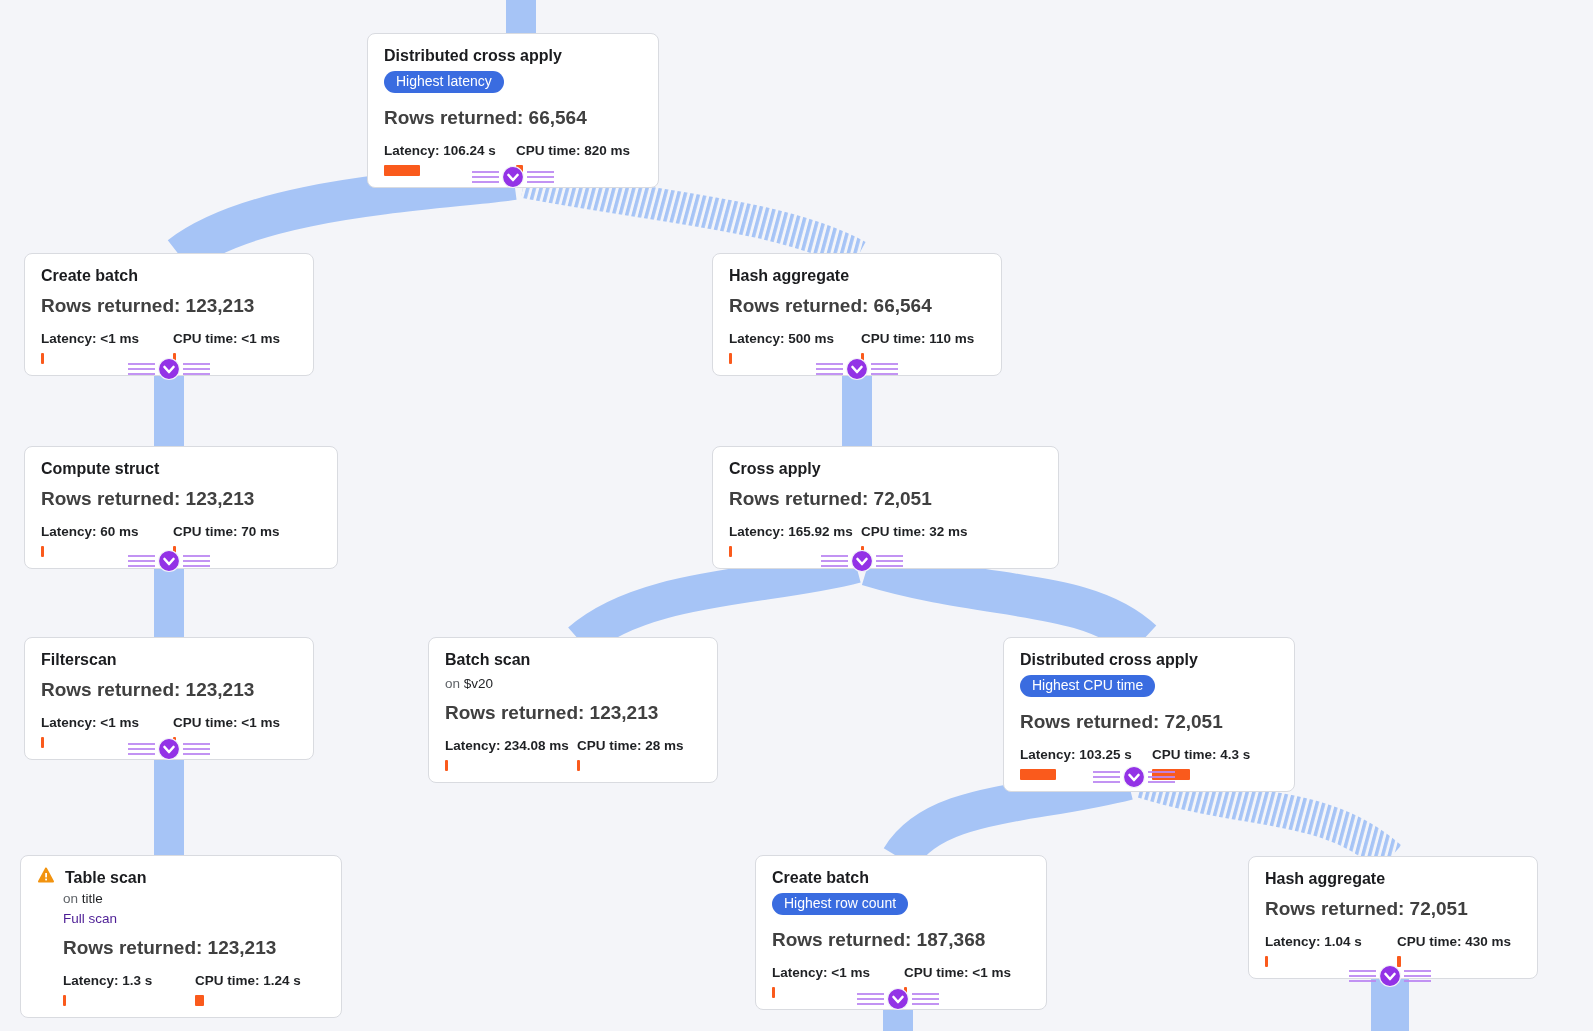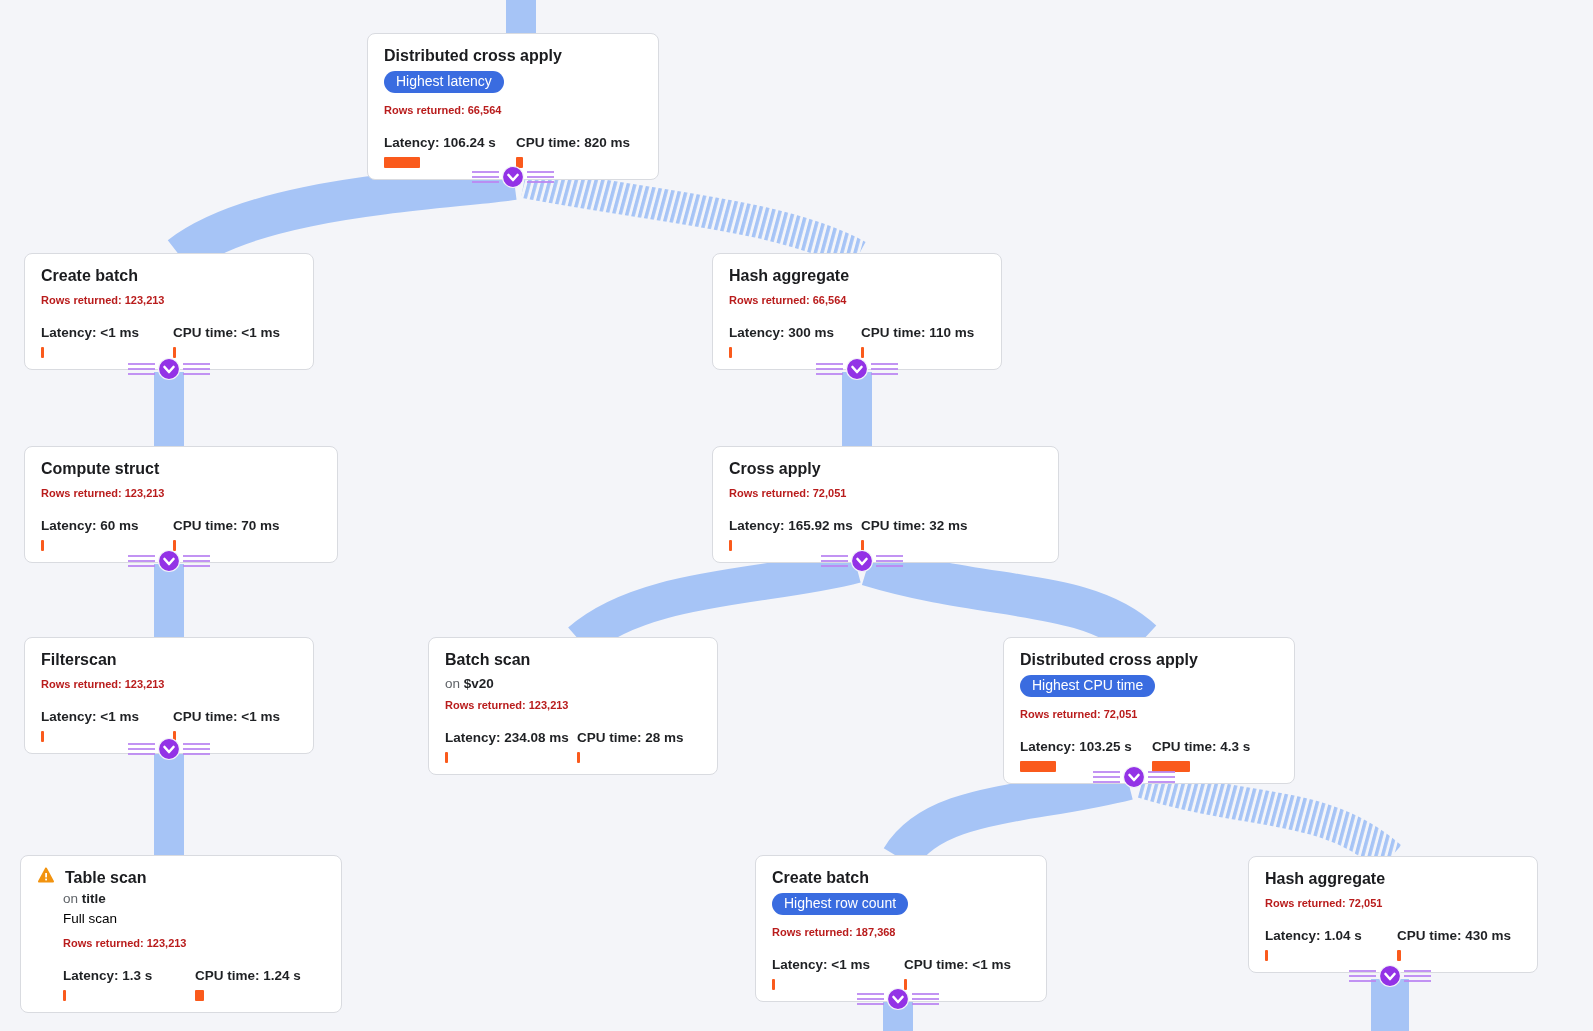--- a/index.html
+++ b/index.html
@@ -27,23 +27,23 @@
   .title { font-size:16px; font-weight:700; color:#1b1c1f; line-height:22px; margin:0 0 3px 0; }
   .badge {
     display:inline-block;
     background:#3a6ce0; color:#ffffff;
     font-size:14px; line-height:17px;
     padding:2px 12px 3px 12px;
     border-radius:12px;
     margin:1px 0 6px 0;
   }
   .online { font-size:13.5px; color:#5f6368; line-height:20px; }
-  .online b { color:#1f2124; font-weight:700; }
-  .subtitle { font-size:13.5px; color:#000000; line-height:20px; }
-  .rows { font-size:11px; font-weight:700; color:#b91c1c; line-height:20px; margin:1px 0 13px 0; }
+  .online b { color:#1f2124; font-weight:400; }
+  .subtitle { font-size:13.5px; color:#4c1d95; line-height:20px; }
+  .rows { font-size:19px; font-weight:700; color:#404040; line-height:20px; margin:9px 0 13px 0; }
   .metrics { display:flex; }
   .metric { flex:0 0 132px; }
   .metric + .metric { flex:1 1 auto; }
   .mlabel { font-size:13.5px; font-weight:700; color:#1f2124; line-height:19px; white-space:nowrap; }
   .bar { height:11px; margin-top:5px; background:#fa5a1c; border-radius:1px; }
   .indent { margin-left:26px; }
   .warn { flex:0 0 auto; margin-top:-2px; }
 </style>
 </head>
 <body>
@@ -113,21 +113,21 @@
         <div class="bar" style="width: 3px;"></div>
       </div>
     </div>
   </div>
 
   <div class="node" style="left:712px; top:253px; width:290px;">
     <div class="title">Hash aggregate</div>
     <div class="rows">Rows returned: 66,564</div>
     <div class="metrics">
       <div class="metric">
-        <div class="mlabel">Latency: 300 ms</div>
+        <div class="mlabel">Latency: 500 ms</div>
         <div class="bar" style="width: 3px;"></div>
       </div>
       <div class="metric">
         <div class="mlabel">CPU time: 110 ms</div>
         <div class="bar" style="width: 3px;"></div>
       </div>
     </div>
   </div>
 
   <div class="node" style="left:24px; top:446px; width:314px;">

